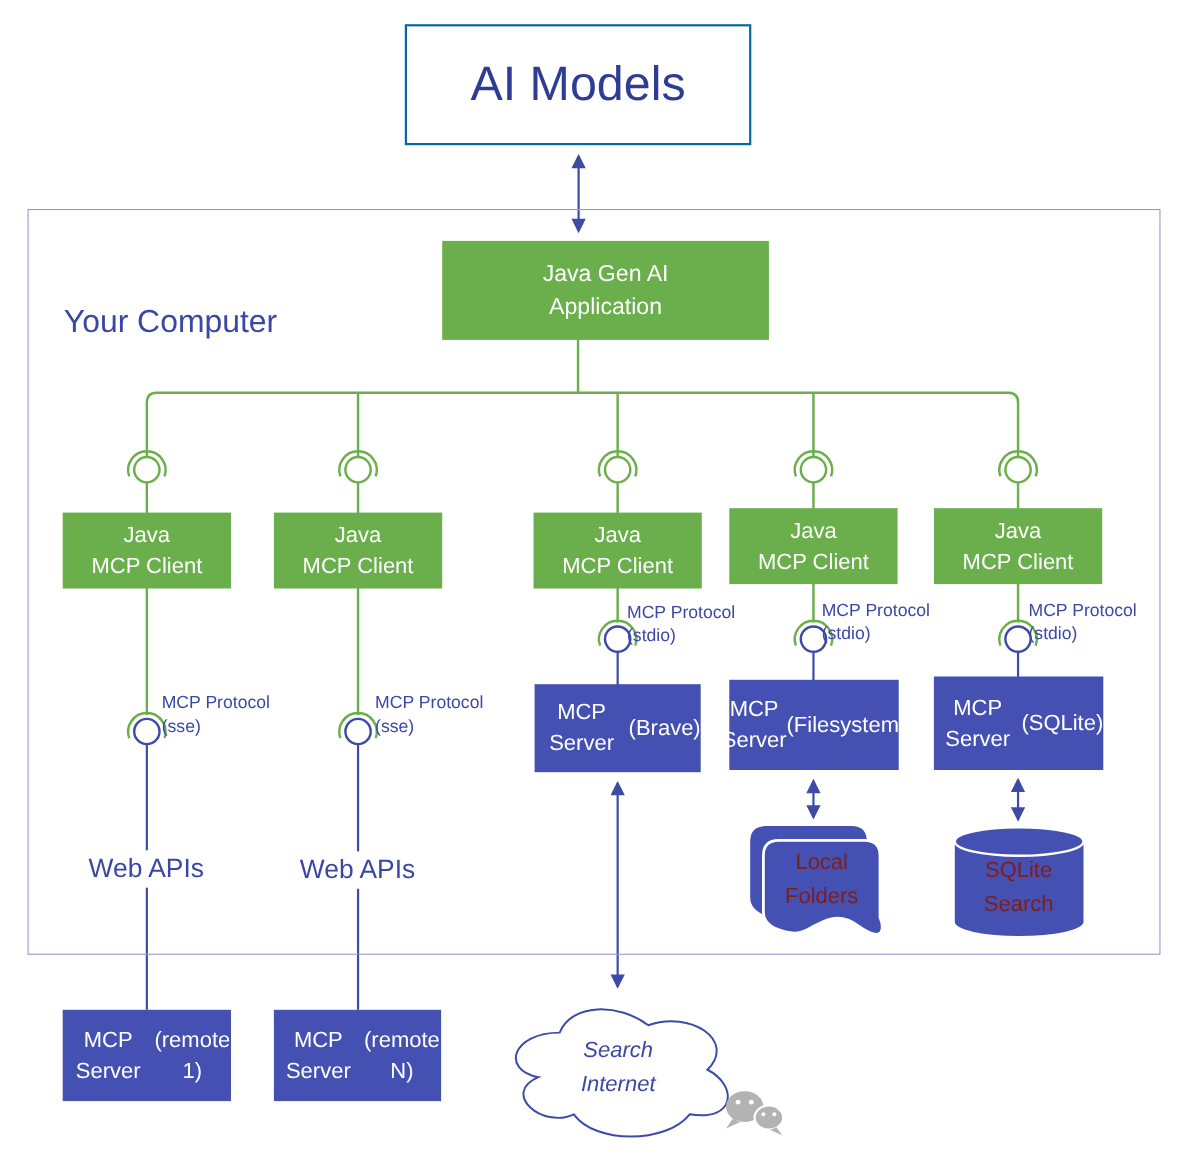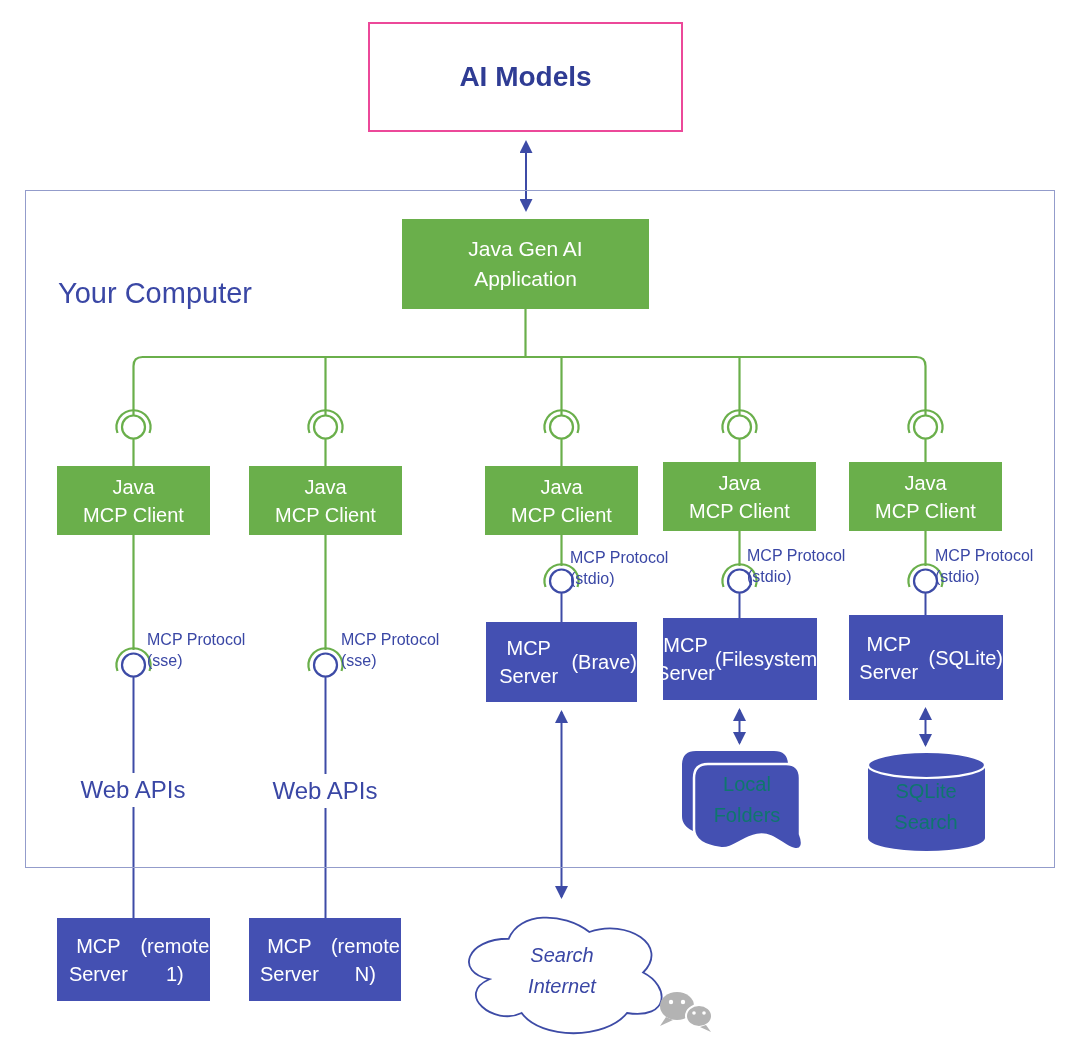--- a/index.html
+++ b/index.html
@@ -1,36 +1,36 @@
 <!DOCTYPE html>
 <html><head>
 <meta charset="utf-8">
 <style>
   html,body{margin:0;padding:0;background:#fff;}
   .stage{position:relative;width:1080px;height:1055px;background:#fff;overflow:hidden;
          font-family:"Liberation Sans",sans-serif;}
   .layer{position:absolute;left:0;top:0;}
   .abs{position:absolute;box-sizing:border-box;}
-  .ai-box{border:2px solid #ec4899;background:#fff;color:#2F3C94;font-size:28px;
-          display:flex;align-items:center;justify-content:center;font-weight:bold;}
+  .ai-box{border:2px solid #0369a1;background:#fff;color:#2F3C94;font-size:44px;
+          display:flex;align-items:center;justify-content:center;}
   .frame{border:1.5px solid #939CCB;background:transparent;}
   .computer-label{color:#3A47A5;font-size:29px;}
   .gbox{background:#6AAF4B;color:#fff;display:flex;flex-direction:column;
         align-items:center;justify-content:center;text-align:center;}
   .gbox div{font-size:20px;line-height:28px;}
   .app-box div{font-size:21px;line-height:30px;}
   .bbox{background:#4450B2;color:#fff;display:flex;flex-direction:row;
         align-items:center;justify-content:center;text-align:center;}
   .bbox div{font-size:20px;line-height:28px;}
   .plabel{color:#3A47A5;font-size:16px;line-height:21px;text-align:left;width:110px;}
   .webapis{background:#fff;color:#3A47A5;font-size:24px;padding:3px 8px;
            transform:translateX(-50%);}
   .ctext{text-align:center;width:120px;transform:translateX(-50%);}
   .cloud-text{color:#3A47A5;font-size:20px;line-height:31px;}
-  .res-text{color:#0f766e;font-size:20px;line-height:31px;}
+  .res-text{color:#7f1d1d;font-size:20px;line-height:31px;}
   .watermark{color:#B5B5B5;font-size:30px;letter-spacing:1px;white-space:nowrap;}
 </style>
 </head>
 <body>
 
 <div class="stage">
 
   <svg class="layer" width="1080" height="1055" viewBox="0 0 1080 1055">
     <defs>
       <marker id="ah" viewBox="0 0 10 10" refX="8.5" refY="5" markerWidth="8.5" markerHeight="6.5" orient="auto-start-reverse">
@@ -126,21 +126,21 @@
     </g>
   </svg>
 
   <div class="abs ai-box" style="left:368px;top:22px;width:315px;height:110px;">
     <span>AI Models</span>
   </div>
 
   <div class="abs frame" style="left:25px;top:190px;width:1030px;height:678px;"></div>
   <div class="abs computer-label" style="left:58px;top:229px;margin-top:48px;">Your Computer</div>
 
-  <div class="abs gbox app-box" style="left:402px;top:219px;width:247px;height:90px;">
+  <div class="abs gbox app-box" style="left:402px;top:219px;width:297px;height:90px;">
     <div>Java Gen AI</div>
     <div>Application</div>
   </div>
 
   <div class="abs gbox" style="left:57px;top:466px;width:153px;height:69px;">
     <div>Java</div>
     <div>MCP Client</div>
   </div>
   <div class="abs gbox" style="left:249px;top:466px;width:153px;height:69px;">
     <div>Java</div>

